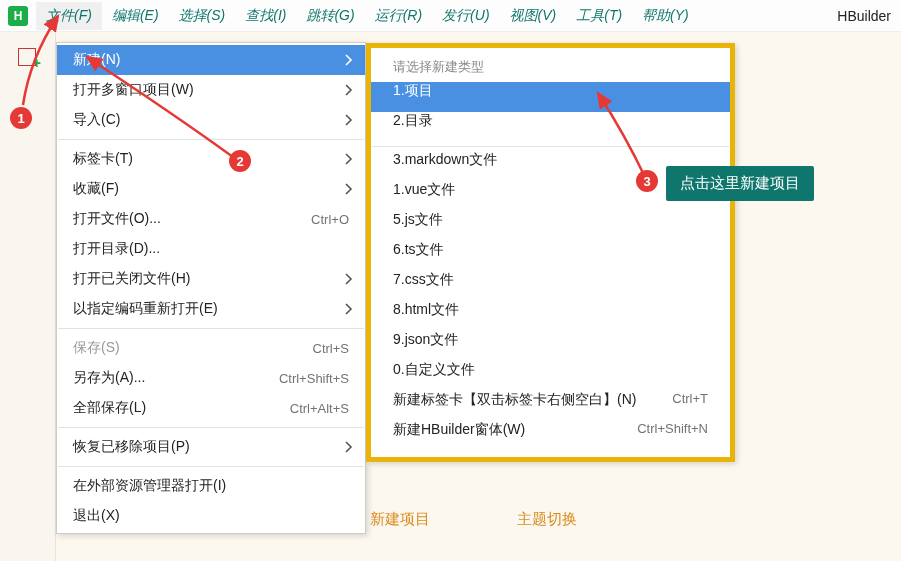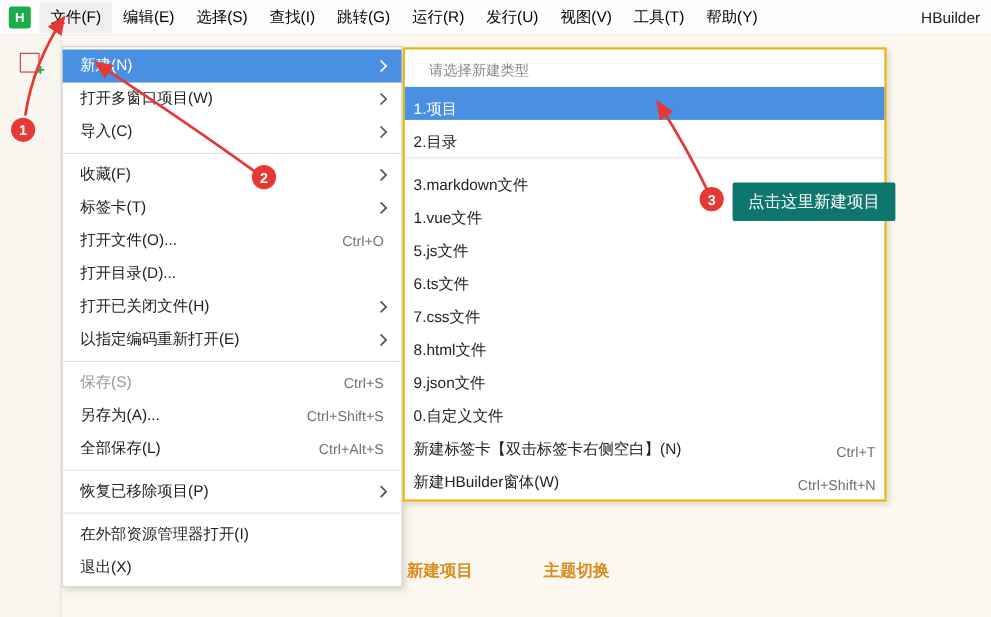--- a/index.html
+++ b/index.html
@@ -25,21 +25,22 @@
     width: 20px; height: 20px;
     background: #1aad49;
     border-radius: 3px;
     margin: 0 8px 0 4px;
     display:flex;align-items:center;justify-content:center;
     color:#fff;font-weight:bold;font-size:12px;
   }
   .menu-item {
     padding: 5px 10px;
     cursor: default;
-    color: #000000;
+    color: #0f766e;
+    font-style: italic;
   }
   .menu-item.active { background: #f0f0f0; }
   .brand {
     margin-left: auto;
     padding: 0 6px;
     color: #222;
   }
   
   .gutter {
     position:absolute; left:0; top:32px; width:56px; height:529px;
@@ -73,32 +74,32 @@
   .dd-label { flex:1; }
   .dd-shortcut { color:#737373; font-size:13px; margin-left:20px; }
   .dd-sub-arrow {
     position:absolute; right:12px;
   }
   .dd-sub-arrow svg{display:block;}
   
   .submenu {
     position:absolute;
     left:366px; top:43px;
-    width:440px;
+    width:369px;
     background:#fff;
-    border:2px solid #eab308;
+    border:5px solid #eab308;
     box-shadow:2px 2px 6px rgba(0,0,0,0.15);
     padding:2px 0 6px 0;
   }
   .sub-header{
     color:#888; padding:8px 22px 6px 22px; font-size:13px;
   }
   .sub-item{
-    display:flex;align-items:flex-end;
-    height:30px; padding:0 8px; color:#222;
+    display:flex;align-items:flex-start;
+    height:30px; padding:0 22px; color:#222;
   }
   .sub-item .dd-shortcut{margin-left:auto;}
   .sub-item.highlight{ background:#4a90e2; color:#fff; }
   .sub-sep{height:1px;background:#e2e2e2;margin:4px 1px;}
   
   .badge{
     position:absolute;width:22px;height:22px;border-radius:50%;
     background:#e53935;color:#fff;font-size:13px;font-weight:bold;
     display:flex;align-items:center;justify-content:center;
     z-index:50;
@@ -108,21 +109,21 @@
   
   .tooltip{
     position:absolute;
     background:#0f766e;color:#fff;
     padding:8px 14px;font-size:15px;border-radius:2px;
     z-index:60;
   }
   
   .bottom-links{
     position:absolute; left:370px; top:510px;
-    display:flex; gap:64px;font-weight:bold;
+    display:flex; gap:87px;
   }
   .bottom-links span{ color:#d88b1e; font-size:15px; }
 </style>
 </head>
 <body>
 
 <div class="menubar">
   <div class="app-icon">H</div>
   <div id="menubar-items" style="display: flex;">
       <div class="menu-item active">文件(F)</div>
@@ -163,29 +164,29 @@
     <div class="dd-item">
       <span class="dd-label">导入(C)</span>
       <span class="dd-sub-arrow">
         <svg width="8" height="12">
           <path d="M1,1 L6,6 L1,11" stroke="#555" stroke-width="1.6" fill="none"></path>
         </svg>
       </span>
     </div>
     <div class="dd-sep"></div>
     <div class="dd-item">
+      <span class="dd-label">标签卡(T)</span>
+      <span class="dd-sub-arrow">
+        <svg width="8" height="12">
+          <path d="M1,1 L6,6 L1,11" stroke="#555" stroke-width="1.6" fill="none"></path>
+        </svg>
+      </span>
+    </div>
+    <div class="dd-item">
       <span class="dd-label">收藏(F)</span>
-      <span class="dd-sub-arrow">
-        <svg width="8" height="12">
-          <path d="M1,1 L6,6 L1,11" stroke="#555" stroke-width="1.6" fill="none"></path>
-        </svg>
-      </span>
-    </div>
-    <div class="dd-item">
-      <span class="dd-label">标签卡(T)</span>
       <span class="dd-sub-arrow">
         <svg width="8" height="12">
           <path d="M1,1 L6,6 L1,11" stroke="#555" stroke-width="1.6" fill="none"></path>
         </svg>
       </span>
     </div>
     <div class="dd-item">
       <span class="dd-label">打开文件(O)...</span>
       <span class="dd-shortcut">Ctrl+O</span>
     </div>

